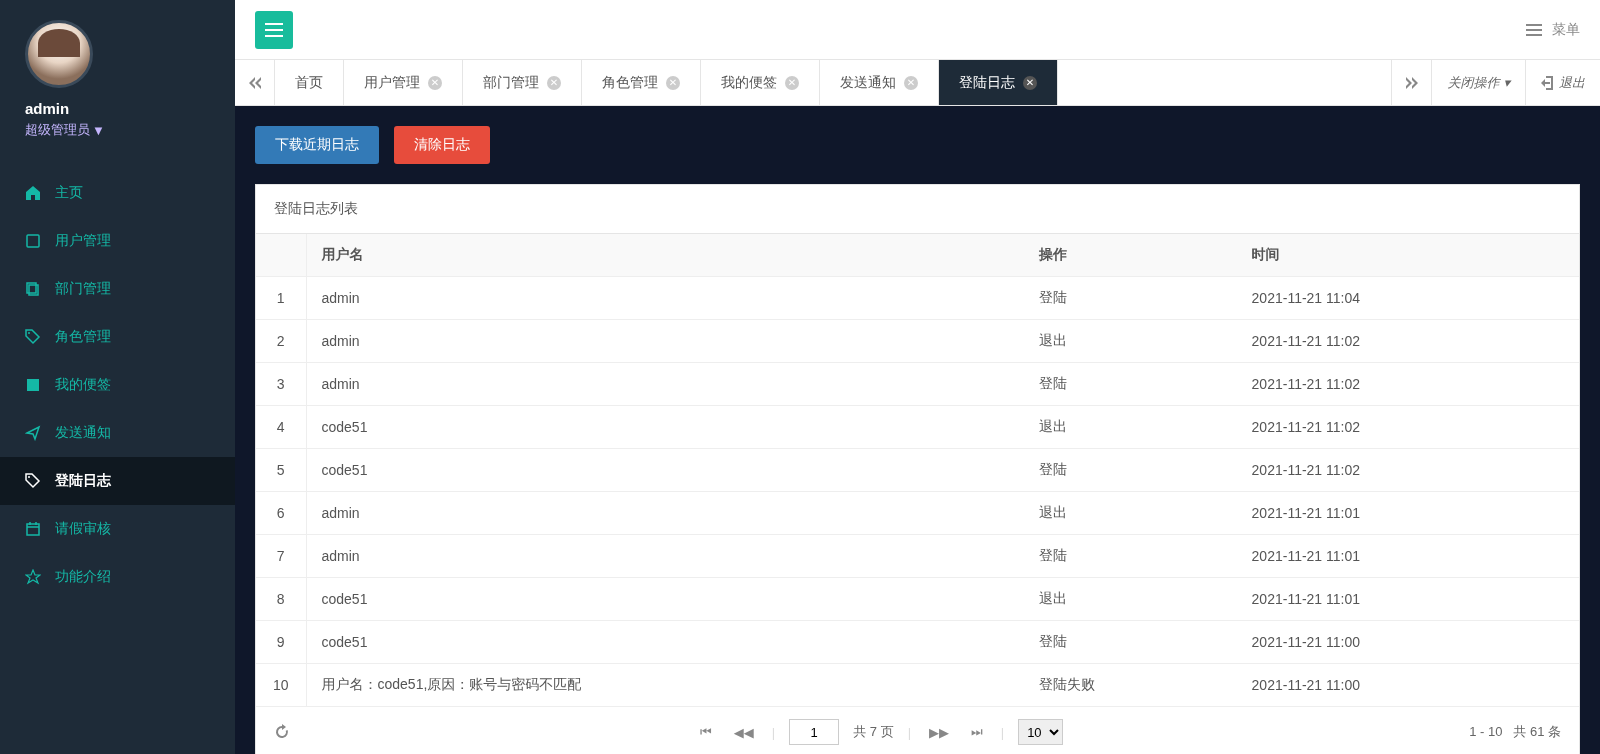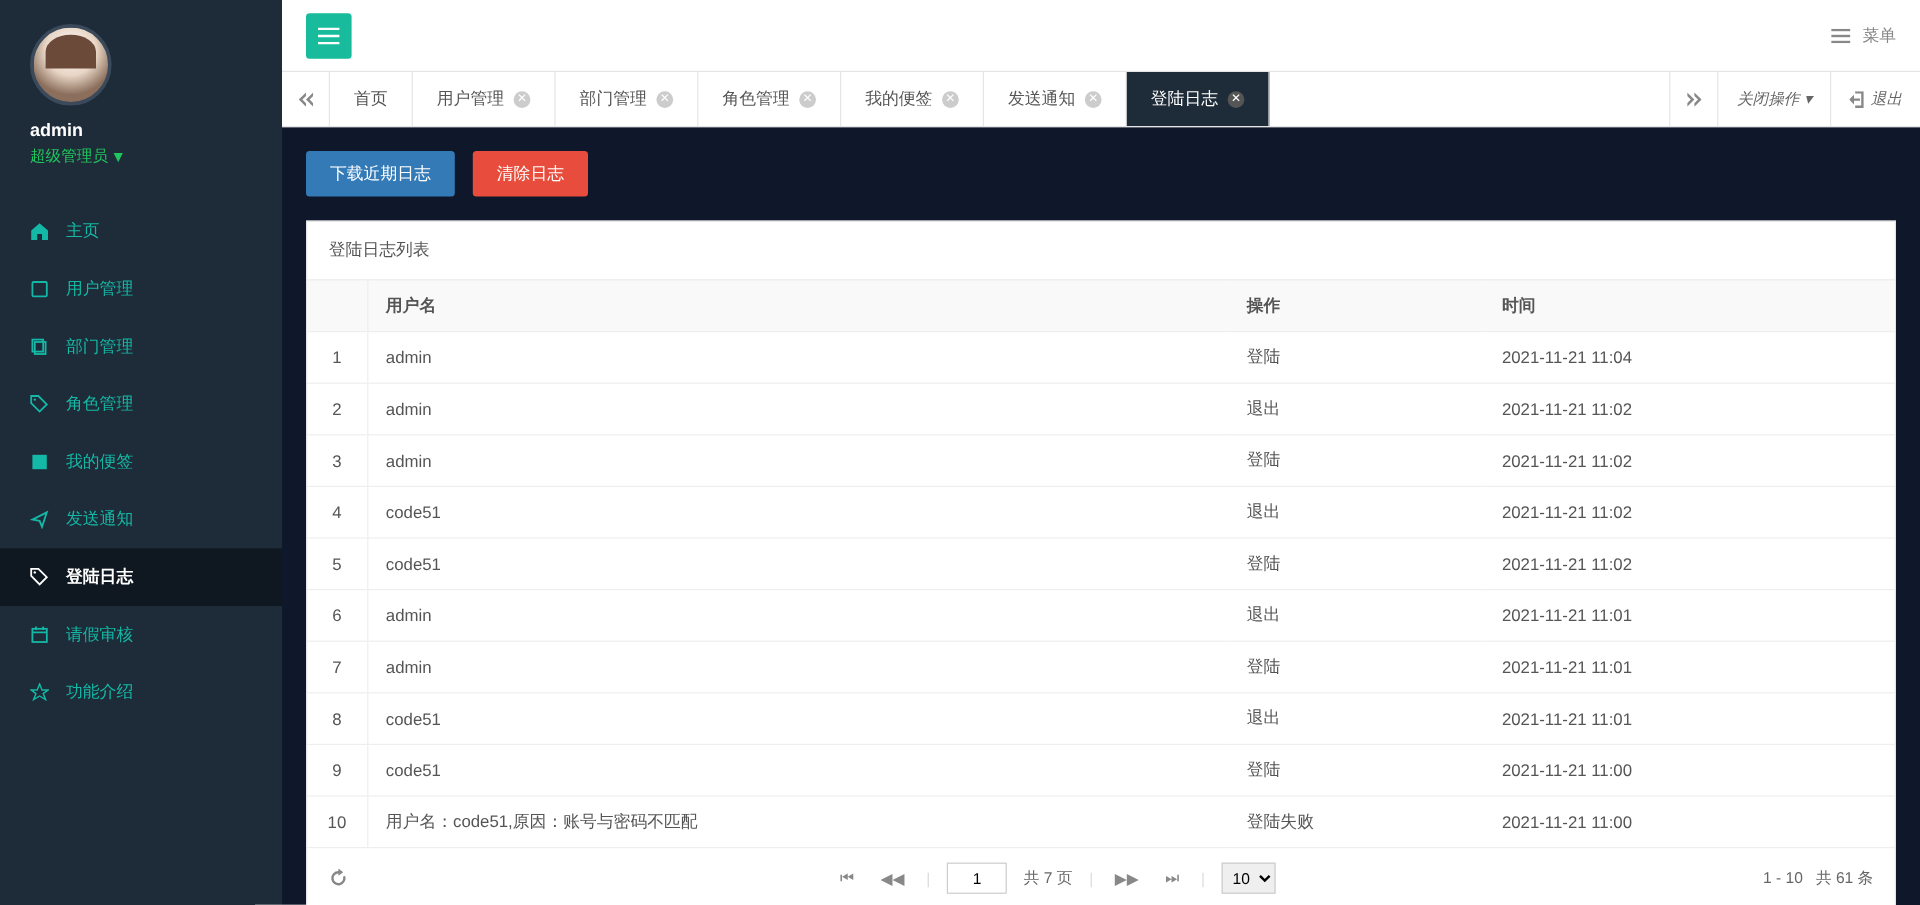--- a/index.html
+++ b/index.html
@@ -3,21 +3,21 @@
 <meta charset="utf-8">
 <style>
 * { margin: 0; padding: 0; box-sizing: border-box; }
 body { font-family: "Microsoft YaHei", Arial, sans-serif; font-size: 14px; color: #333; background: #f5f5f5; width: 1600px; height: 754px; overflow: hidden; }
 .layout { display: flex; height: 100%; }
 .sidebar { width: 235px; background: #1e2b38; color: #fff; flex-shrink: 0; overflow-y: auto; }
 .profile { padding: 20px 25px 15px; }
 .avatar { width: 68px; height: 68px; border-radius: 50%; background: radial-gradient(circle at 50% 30%, #fff 0%, #e8d5c5 40%, #8b6f5c 70%); border: 3px solid #3a4a5a; margin-bottom: 12px; position: relative; overflow: hidden; }
 .avatar::before { content: ""; position: absolute; top: 6px; left: 10px; right: 10px; height: 28px; background: #6b4a3a; border-radius: 50% 50% 0 0; }
 .username { font-size: 15px; font-weight: bold; margin-bottom: 4px; }
-.role { font-size: 13px; color: #22c55e; display: flex; align-items: center; gap: 2px; }
+.role { font-size: 13px; color: #c4b5fd; display: flex; align-items: center; gap: 2px; }
 .nav { margin-top: 15px; }
 .nav-item { display: flex; align-items: center; padding: 15px 25px; color: #14b8a6; cursor: pointer; font-size: 14px; gap: 14px; }
 .nav-item.active { background: #0f1820; color: #fff; font-weight: bold; }
 .nav-icon { width: 16px; height: 16px; display: inline-flex; align-items: center; justify-content: center; }
 .main { flex: 1; display: flex; flex-direction: column; background: #0f172a; }
 .topbar { height: 60px; background: #fff; border-bottom: 1px solid #e5e5e5; display: flex; align-items: center; justify-content: space-between; padding: 0 20px; }
 .toggle-btn { width: 38px; height: 38px; background: #18bc9c; color: #fff; border: none; border-radius: 3px; cursor: pointer; display: flex; align-items: center; justify-content: center; }
 .topbar-right { display: flex; align-items: center; gap: 10px; color: #888; cursor: pointer; }
 .tabbar { height: 46px; background: #fff; border-bottom: 1px solid #e5e5e5; display: flex; align-items: stretch; }
 .tab-scroll-left, .tab-scroll-right { width: 40px; display: flex; align-items: center; justify-content: center; border-right: 1px solid #e5e5e5; cursor: pointer; color: #888; }

